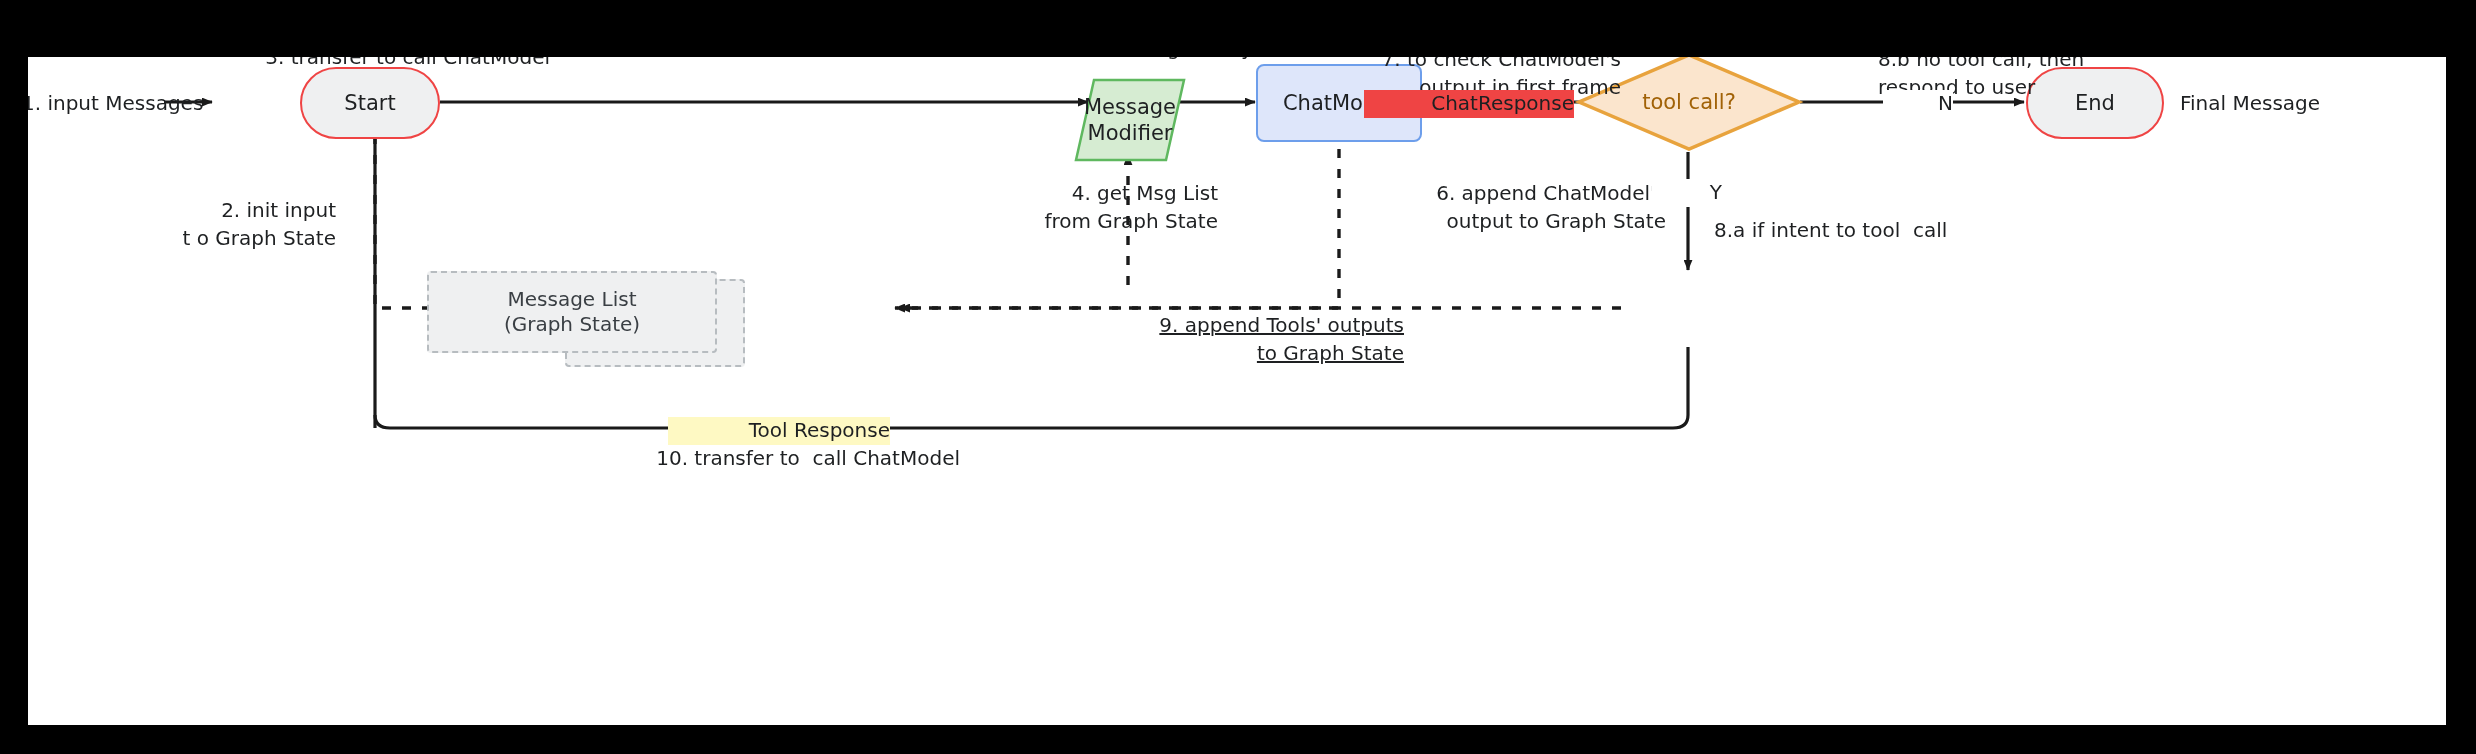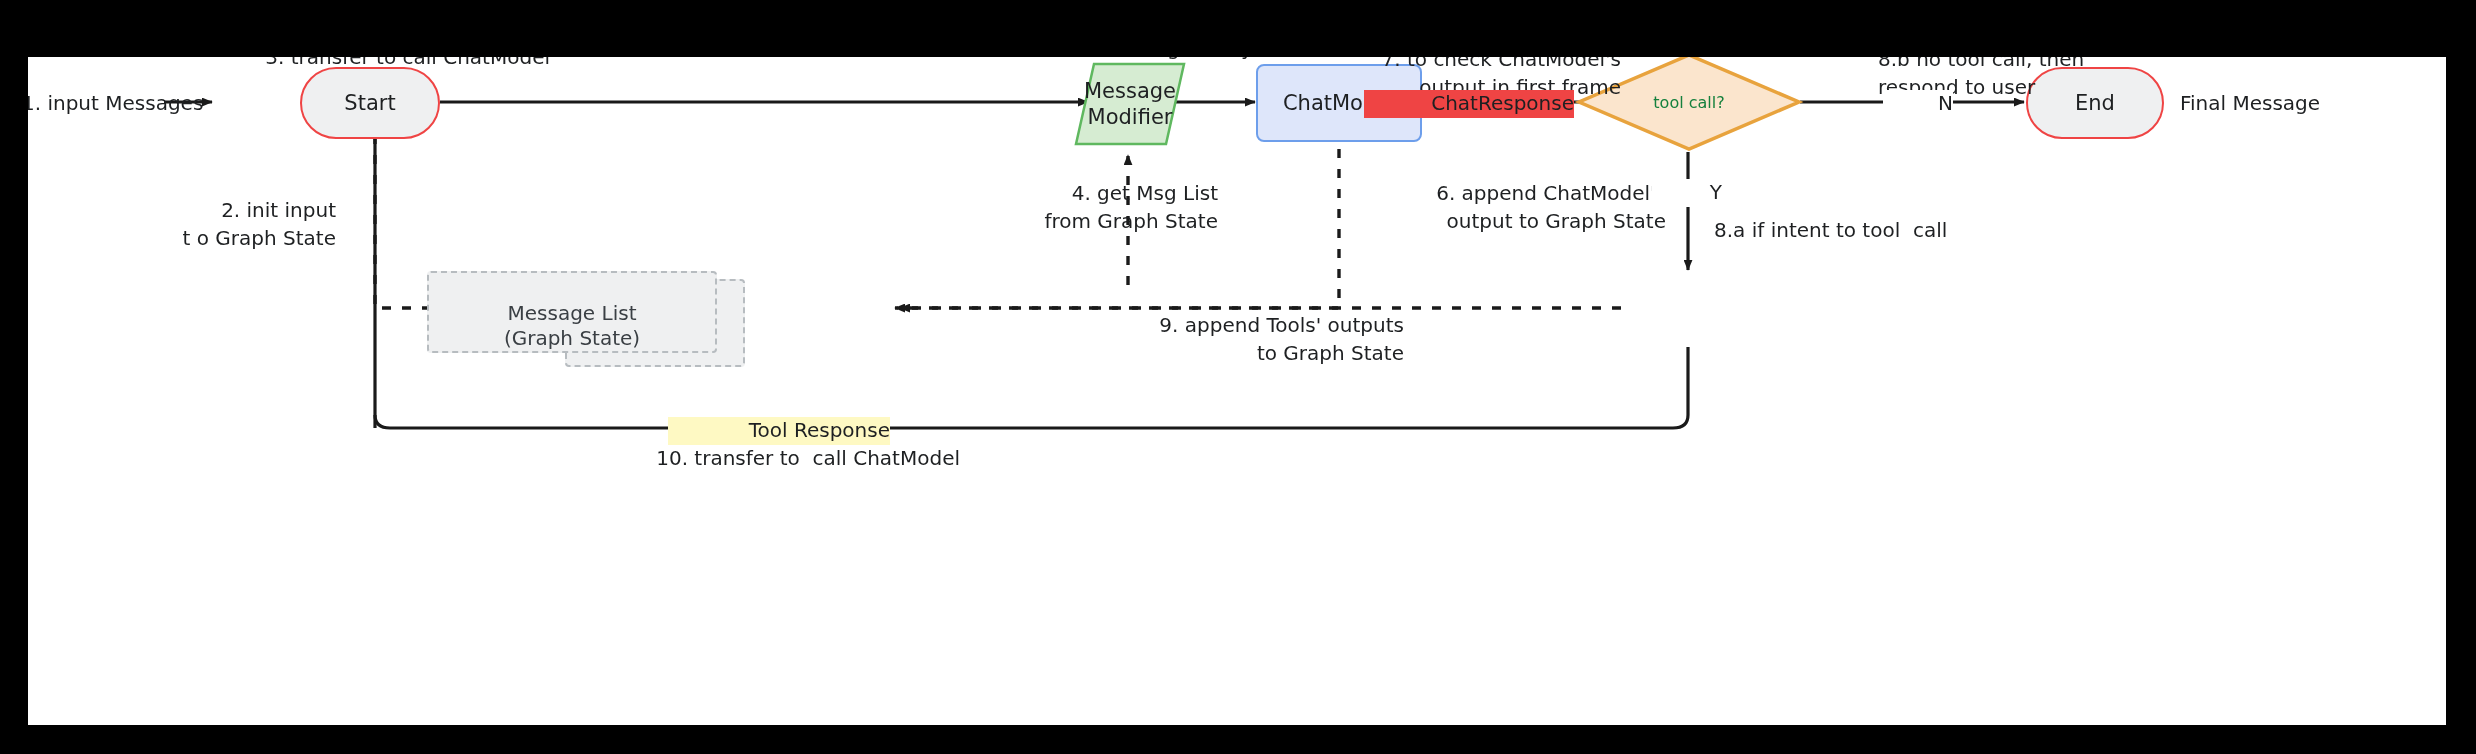--- a/index.html
+++ b/index.html
@@ -11,26 +11,26 @@
   .node{position:absolute;display:flex;align-items:center;justify-content:center;
         text-align:center;box-sizing:border-box;line-height:1.25;}
   .terminator{background:#eff0f1;border:2px solid #ef4444;border-radius:48px;
               color:#1e2022;font-size:21px;}
   .procbox{background:#dee6fa;border:2.5px solid #6d9eeb;border-radius:8px;
            color:#1e2022;font-size:21px;}
   .statebox{background:#eff0f1;border:2.5px dashed #b7bcc0;border-radius:4px;
             color:#3a3f44;font-size:20px;z-index:3;}
   .stateghost{position:absolute;background:#eff0f1;border:2.5px dashed #b7bcc0;
               border-radius:4px;z-index:2;}
-  .paraWrap{position:absolute;}
+  .paraWrap{position:absolute;margin-top:16px;}
   .paraLabel{position:absolute;inset:0;display:flex;align-items:center;
              justify-content:center;text-align:center;color:#1e2022;font-size:21px;line-height:1.25;}
   .diaWrap{position:absolute;}
   .diaLabel{position:absolute;inset:0;display:flex;align-items:center;
-            justify-content:center;text-align:right;color:#15803d;font-size:16px;}
+            justify-content:center;text-align:right;color:#a16207;font-size:21px;}
   .edgelabel{position:absolute;color:#1e2022;font-size:20px;line-height:1.38;
              text-align:right;white-space:pre;}
   .el-left{text-align:left;}
 </style>
 </head>
 <body>
 
 <div id="stage">
   <div id="canvas">
 
@@ -92,21 +92,21 @@
         <span>tool call?</span>
       </div>
     </div>
 
     <div class="node terminator" style="left:1998px;top:10px;width:138px;height:72px;">
       <span>End</span>
     </div>
 
 
     <div class="stateghost" style="left:537px;top:222px;width:176px;height:84px;"></div>
-    <div class="node statebox" style="left:399px;top:214px;width:290px;height:82px;align-items:flex-end;">
+    <div class="node statebox" style="left:399px;top:214px;width:290px;height:82px;">
       <span style="white-space:pre-line;">Message List
 (Graph State)</span>
     </div>
 
     <div class="edgelabel el-left" style="left:-6px;top:33px;width:150px;">1. input Messages</div>
 
     <div class="edgelabel" style="left:78px;top:140px;width:230px;">2. init input
 t o Graph State</div>
 
     <div class="edgelabel" style="left:162px;top:-13px;width:360px;">3. transfer to call ChatModel</div>
@@ -126,21 +126,21 @@
 
     <div class="edgelabel" style="left:1624px;top:122px;width:70px;background:#ffffff;">Y</div>
 
     <div class="edgelabel el-left" style="left:1686px;top:160px;width:420px;">8.a if intent to tool  call</div>
 
     <div class="edgelabel el-left" style="left:1850px;top:-11px;width:330px;">8.b no tool call, then
 respond to user</div>
 
     <div class="edgelabel" style="left:1855px;top:33px;width:70px;background:#ffffff;">N</div>
 
-    <div class="edgelabel" style="left:1064px;top:255px;width:312px;">9. append Tools' outputs
+    <div class="edgelabel" style="left:1064px;top:255px;width:312px;text-decoration:underline;">9. append Tools' outputs
 to Graph State</div>
 
     <div class="edgelabel" style="left:640px;top:360px;width:222px;background:#fef9c3;">Tool Response</div>
 
     <div class="edgelabel" style="left:572px;top:388px;width:360px;">10. transfer to  call ChatModel</div>
 
     <div class="edgelabel el-left" style="left:2152px;top:33px;width:240px;">Final Message</div>
 
   </div>
 </div>

